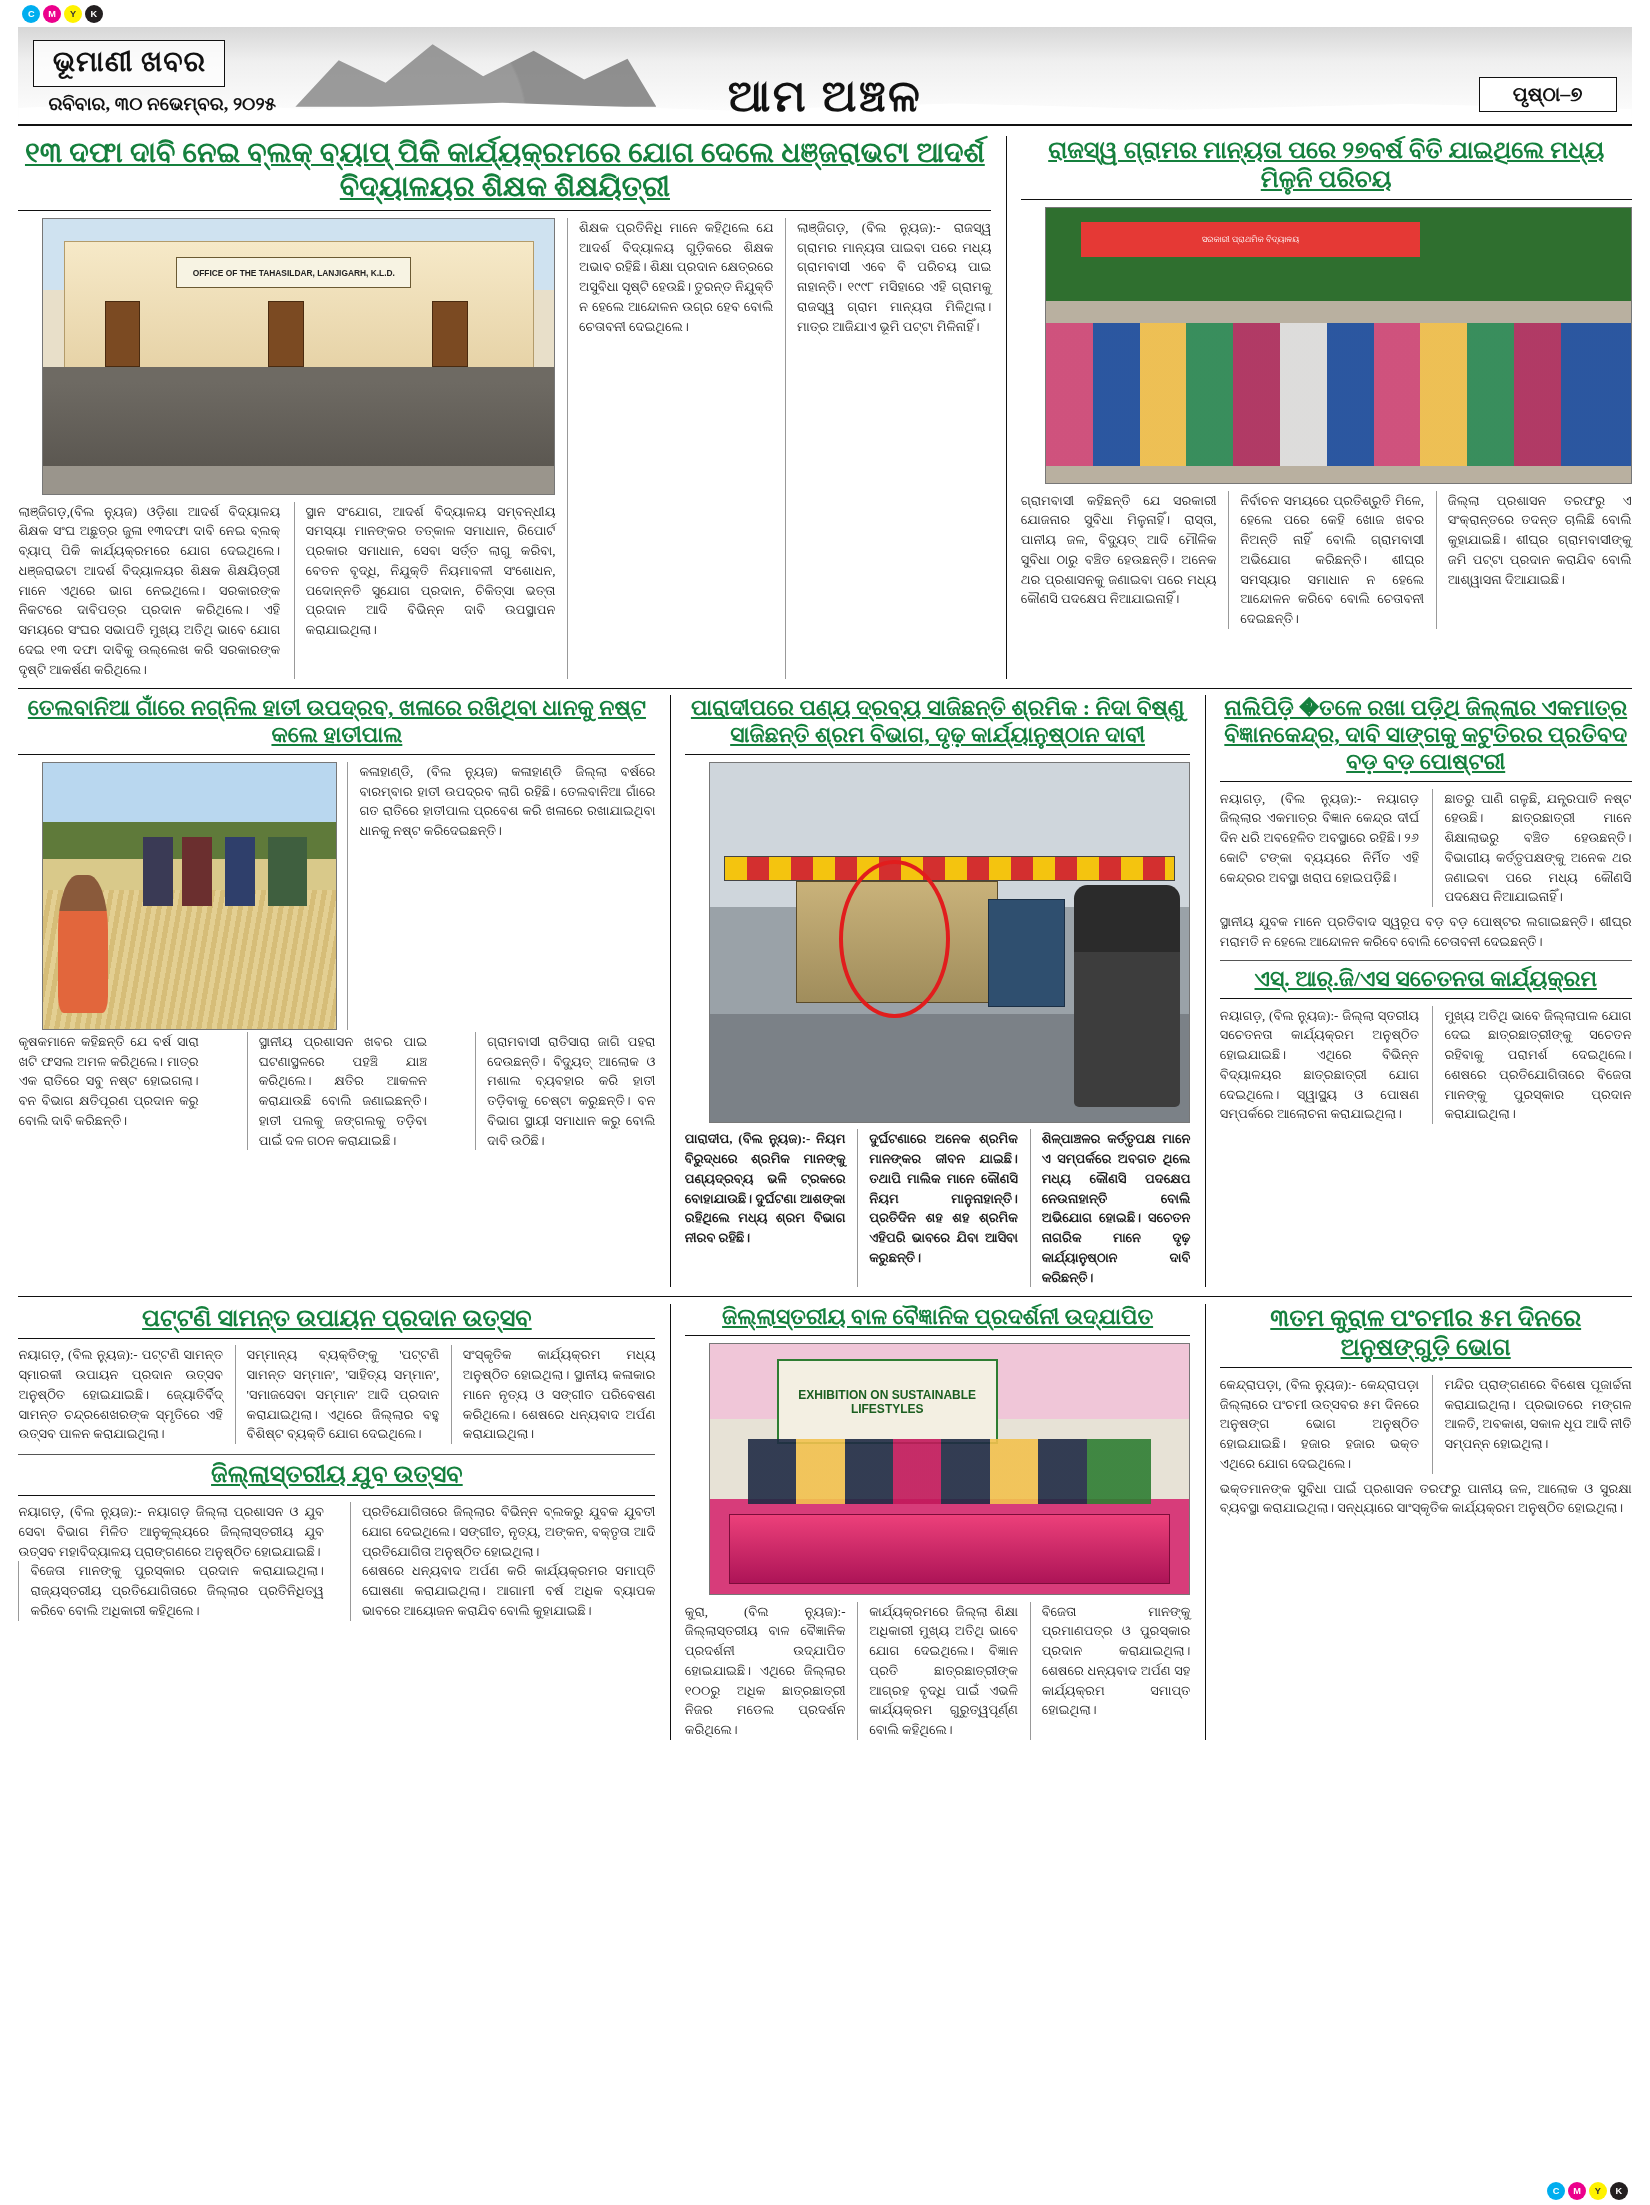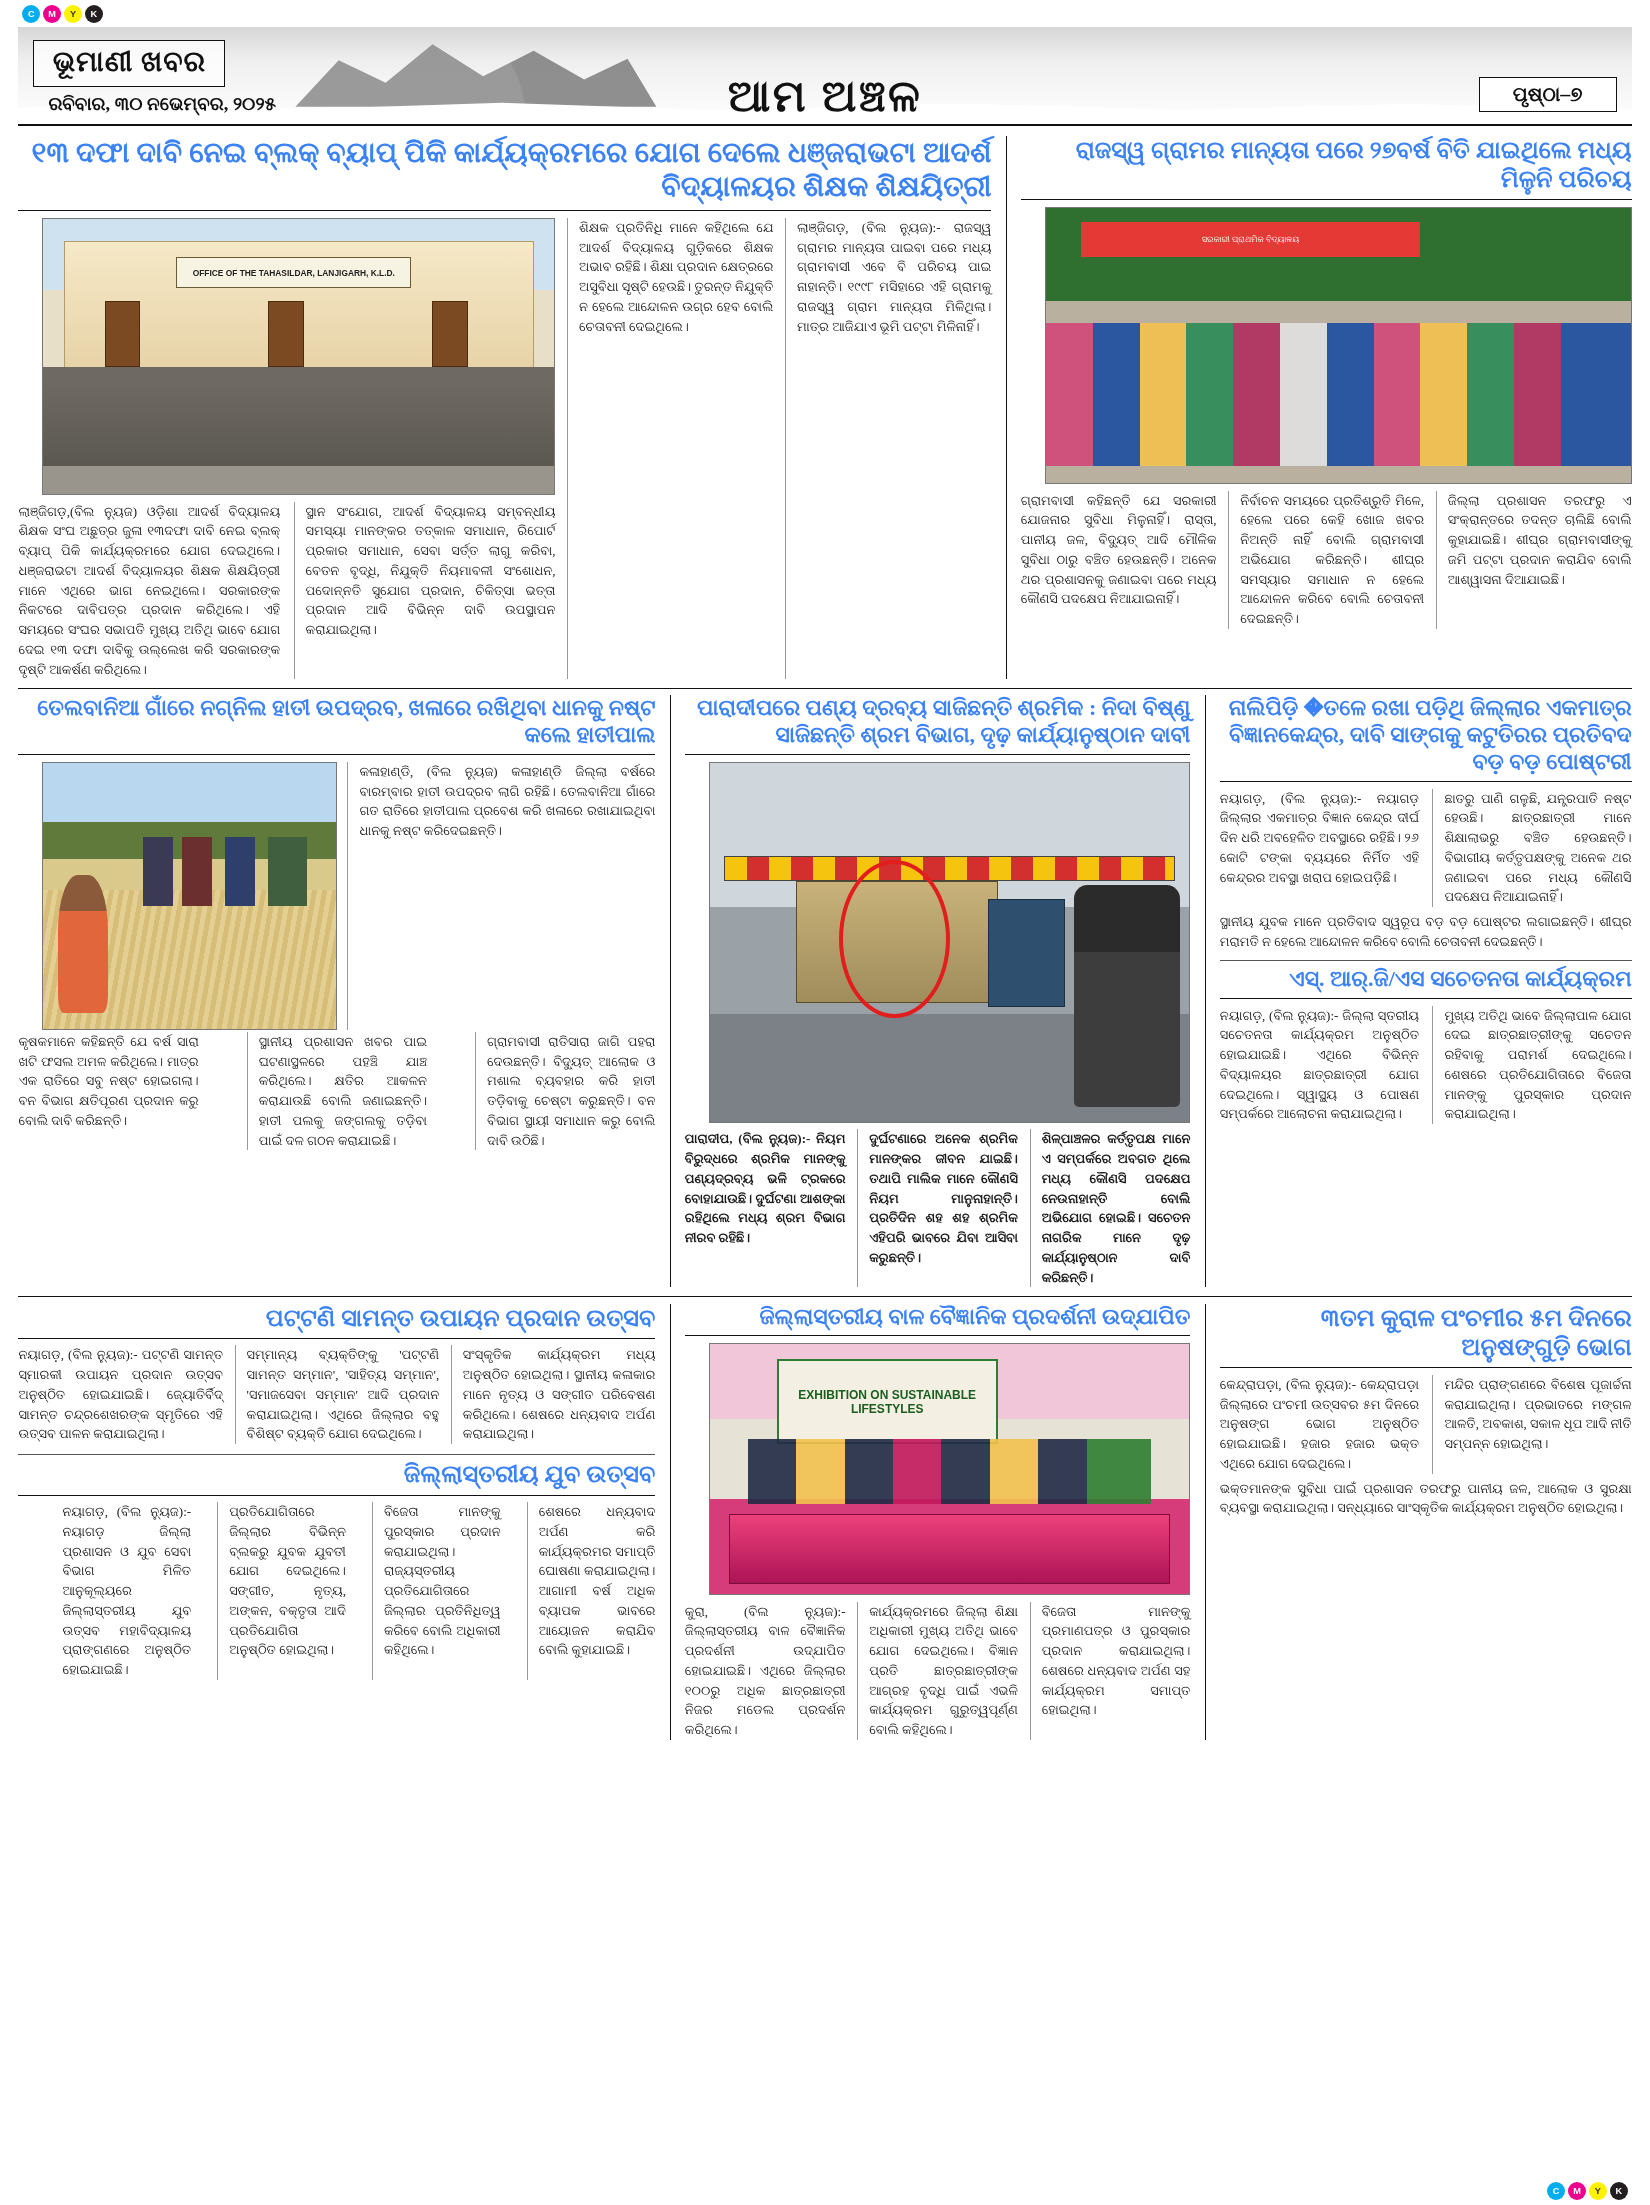--- a/index.html
+++ b/index.html
@@ -76,23 +76,24 @@
     border:1.7px solid #111; padding:5px 33px;
     font-size:20px; font-weight:bold;
     font-family:"Liberation Serif", serif;
     background:#fff;
   }
 
   
   .hl {
     font-family:"Liberation Serif", serif;
     font-weight:bold;
-    text-align:right;
+    text-align:center;
     line-height:1.22;
-    color:#3b82f6;
+    color:#15803d;
+    text-decoration:underline;
   }
   .hl.big { font-size:28.5px; }
   .hl.mid { font-size:24px; }
   .hl.sm  { font-size:22px; }
   .rule { border-top:1.7px solid #111; margin:5px 0 6.7px 0; }
   .thinrule { border-top:0.8px solid #555; margin:4.2px 0 5px 0; }
 
   .body-col {
     font-family:"Liberation Serif", serif;
     font-size:13px;
@@ -102,21 +103,21 @@
     hyphens:auto;
     word-break:break-word;
   }
 
   
   .photo { position:relative; overflow:hidden; border:0.8px solid #777;margin-left:24px; }
 
   
   .cols2 { display:grid; grid-template-columns:1fr 1fr; column-gap:13.4px; }
   .cols3 { display:grid; grid-template-columns:1fr 1fr 1fr; column-gap:11.7px; }
-  .cols4 { display:grid; grid-template-columns:1fr 1fr 1fr 1fr; column-gap:26px;margin-left:44px; }
+  .cols4 { display:grid; grid-template-columns:1fr 1fr; column-gap:26px; }
   .vline { border-left:0.8px solid #999; padding-left:11px; }
 
   
   .topgrid { display:grid; grid-template-columns: 973px 1fr; column-gap:15px; margin-top:10px; }
   .divider-v { border-left:1.7px solid #111; }
 
   
   .p-office {
     height:277px;
     background:

